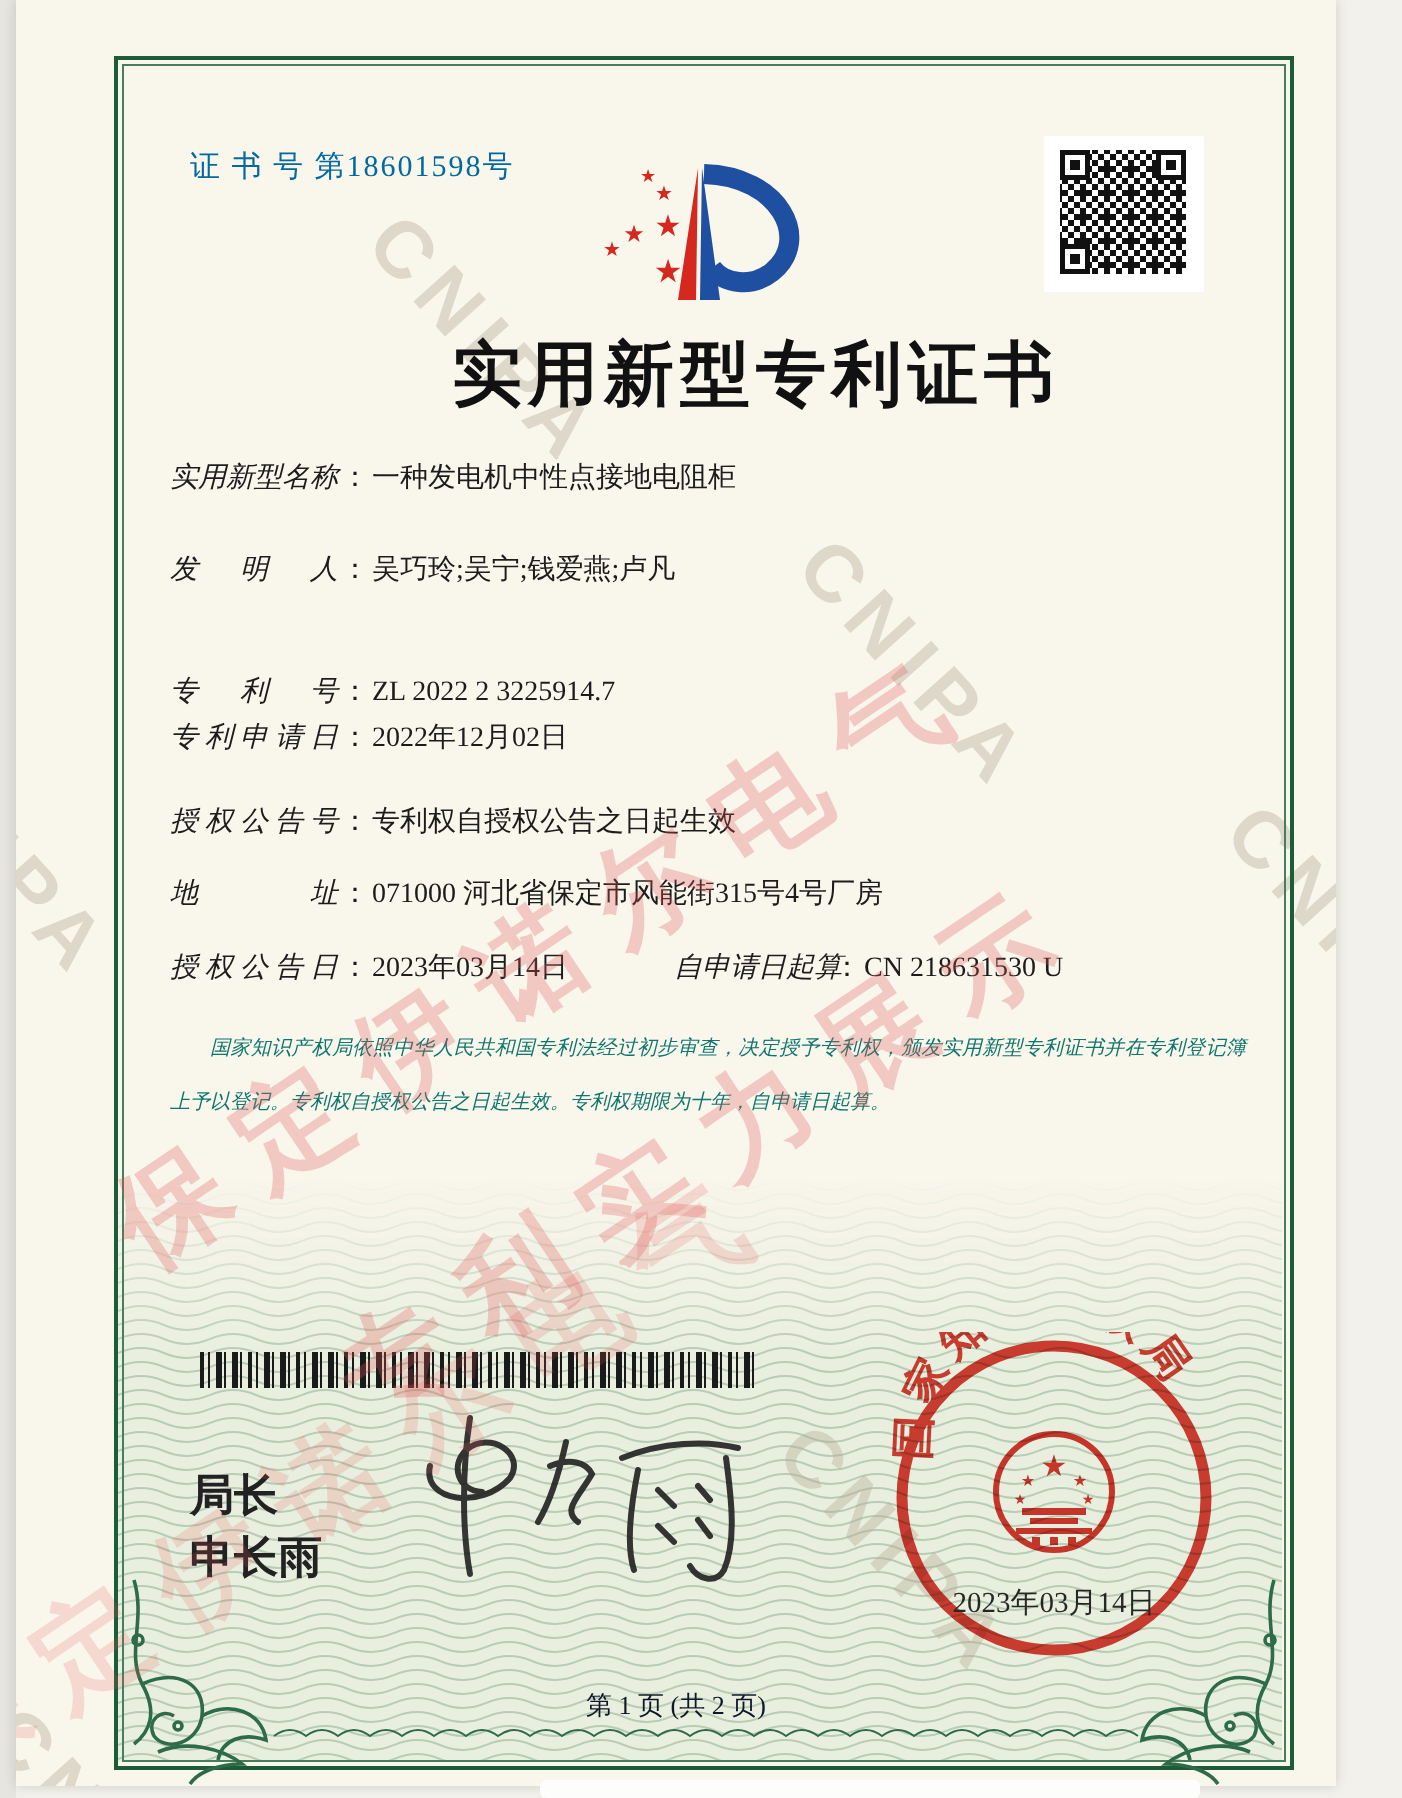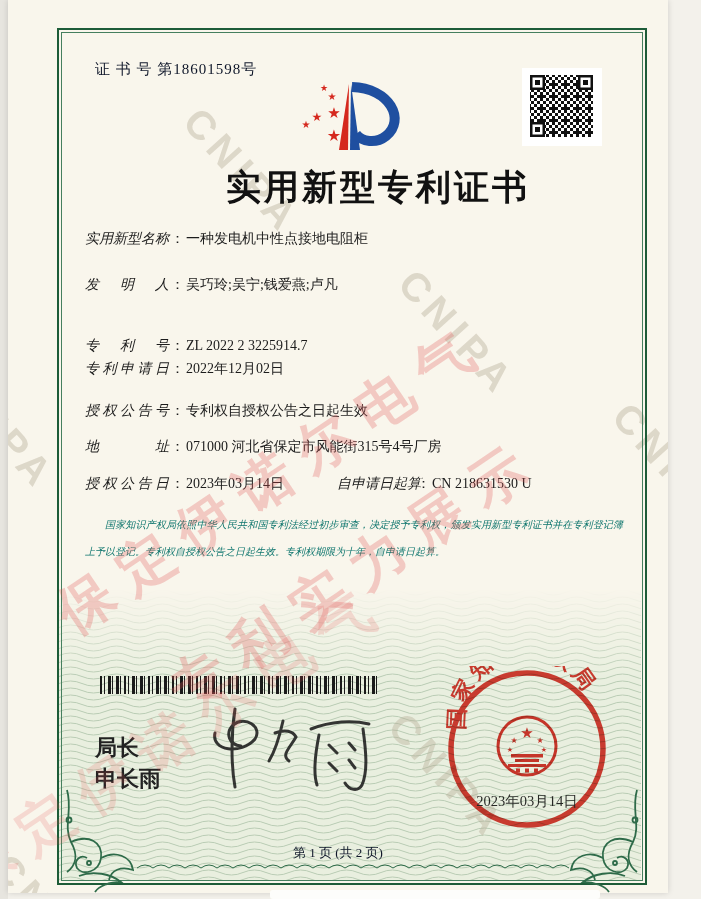--- a/index.html
+++ b/index.html
@@ -11,21 +11,21 @@
 
   
   .frame{position:absolute;left:49px;top:28px;width:586px;height:853px;border:2px solid #1d5c38;z-index:3;pointer-events:none;}
   .frame-inner{position:absolute;left:2px;top:2px;right:2px;bottom:2px;border:1px solid #457f5e;}
   .frame svg{position:absolute;overflow:visible;}
 
   
   .guilloche{position:absolute;left:51px;top:589px;z-index:1;}
 
   
-  .cert-no{position:absolute;left:87px;top:60px;font-size:15px;color:#0f172a;letter-spacing:1px;z-index:10;}
+  .cert-no{position:absolute;left:87px;top:74px;font-size:15px;color:#0369a1;letter-spacing:1px;z-index:10;}
   .logo{position:absolute;left:80px;top:122px;width:150px;height:58px;z-index:10;}
   .logo-text{position:absolute;left:58px;top:36px;font-family:"Liberation Sans",sans-serif;
              font-weight:bold;font-size:16px;color:#1f1f1f;letter-spacing:1px;}
   .emblem{position:absolute;left:280px;top:78px;z-index:10;}
   .qr{position:absolute;left:514px;top:68px;z-index:10;}
 
   .title{position:absolute;left:0;top:164px;width:100%;text-align:center;font-size:35px;font-weight:bold;
          color:#111;letter-spacing:3px;z-index:10;margin-left:40px;}
 
   

